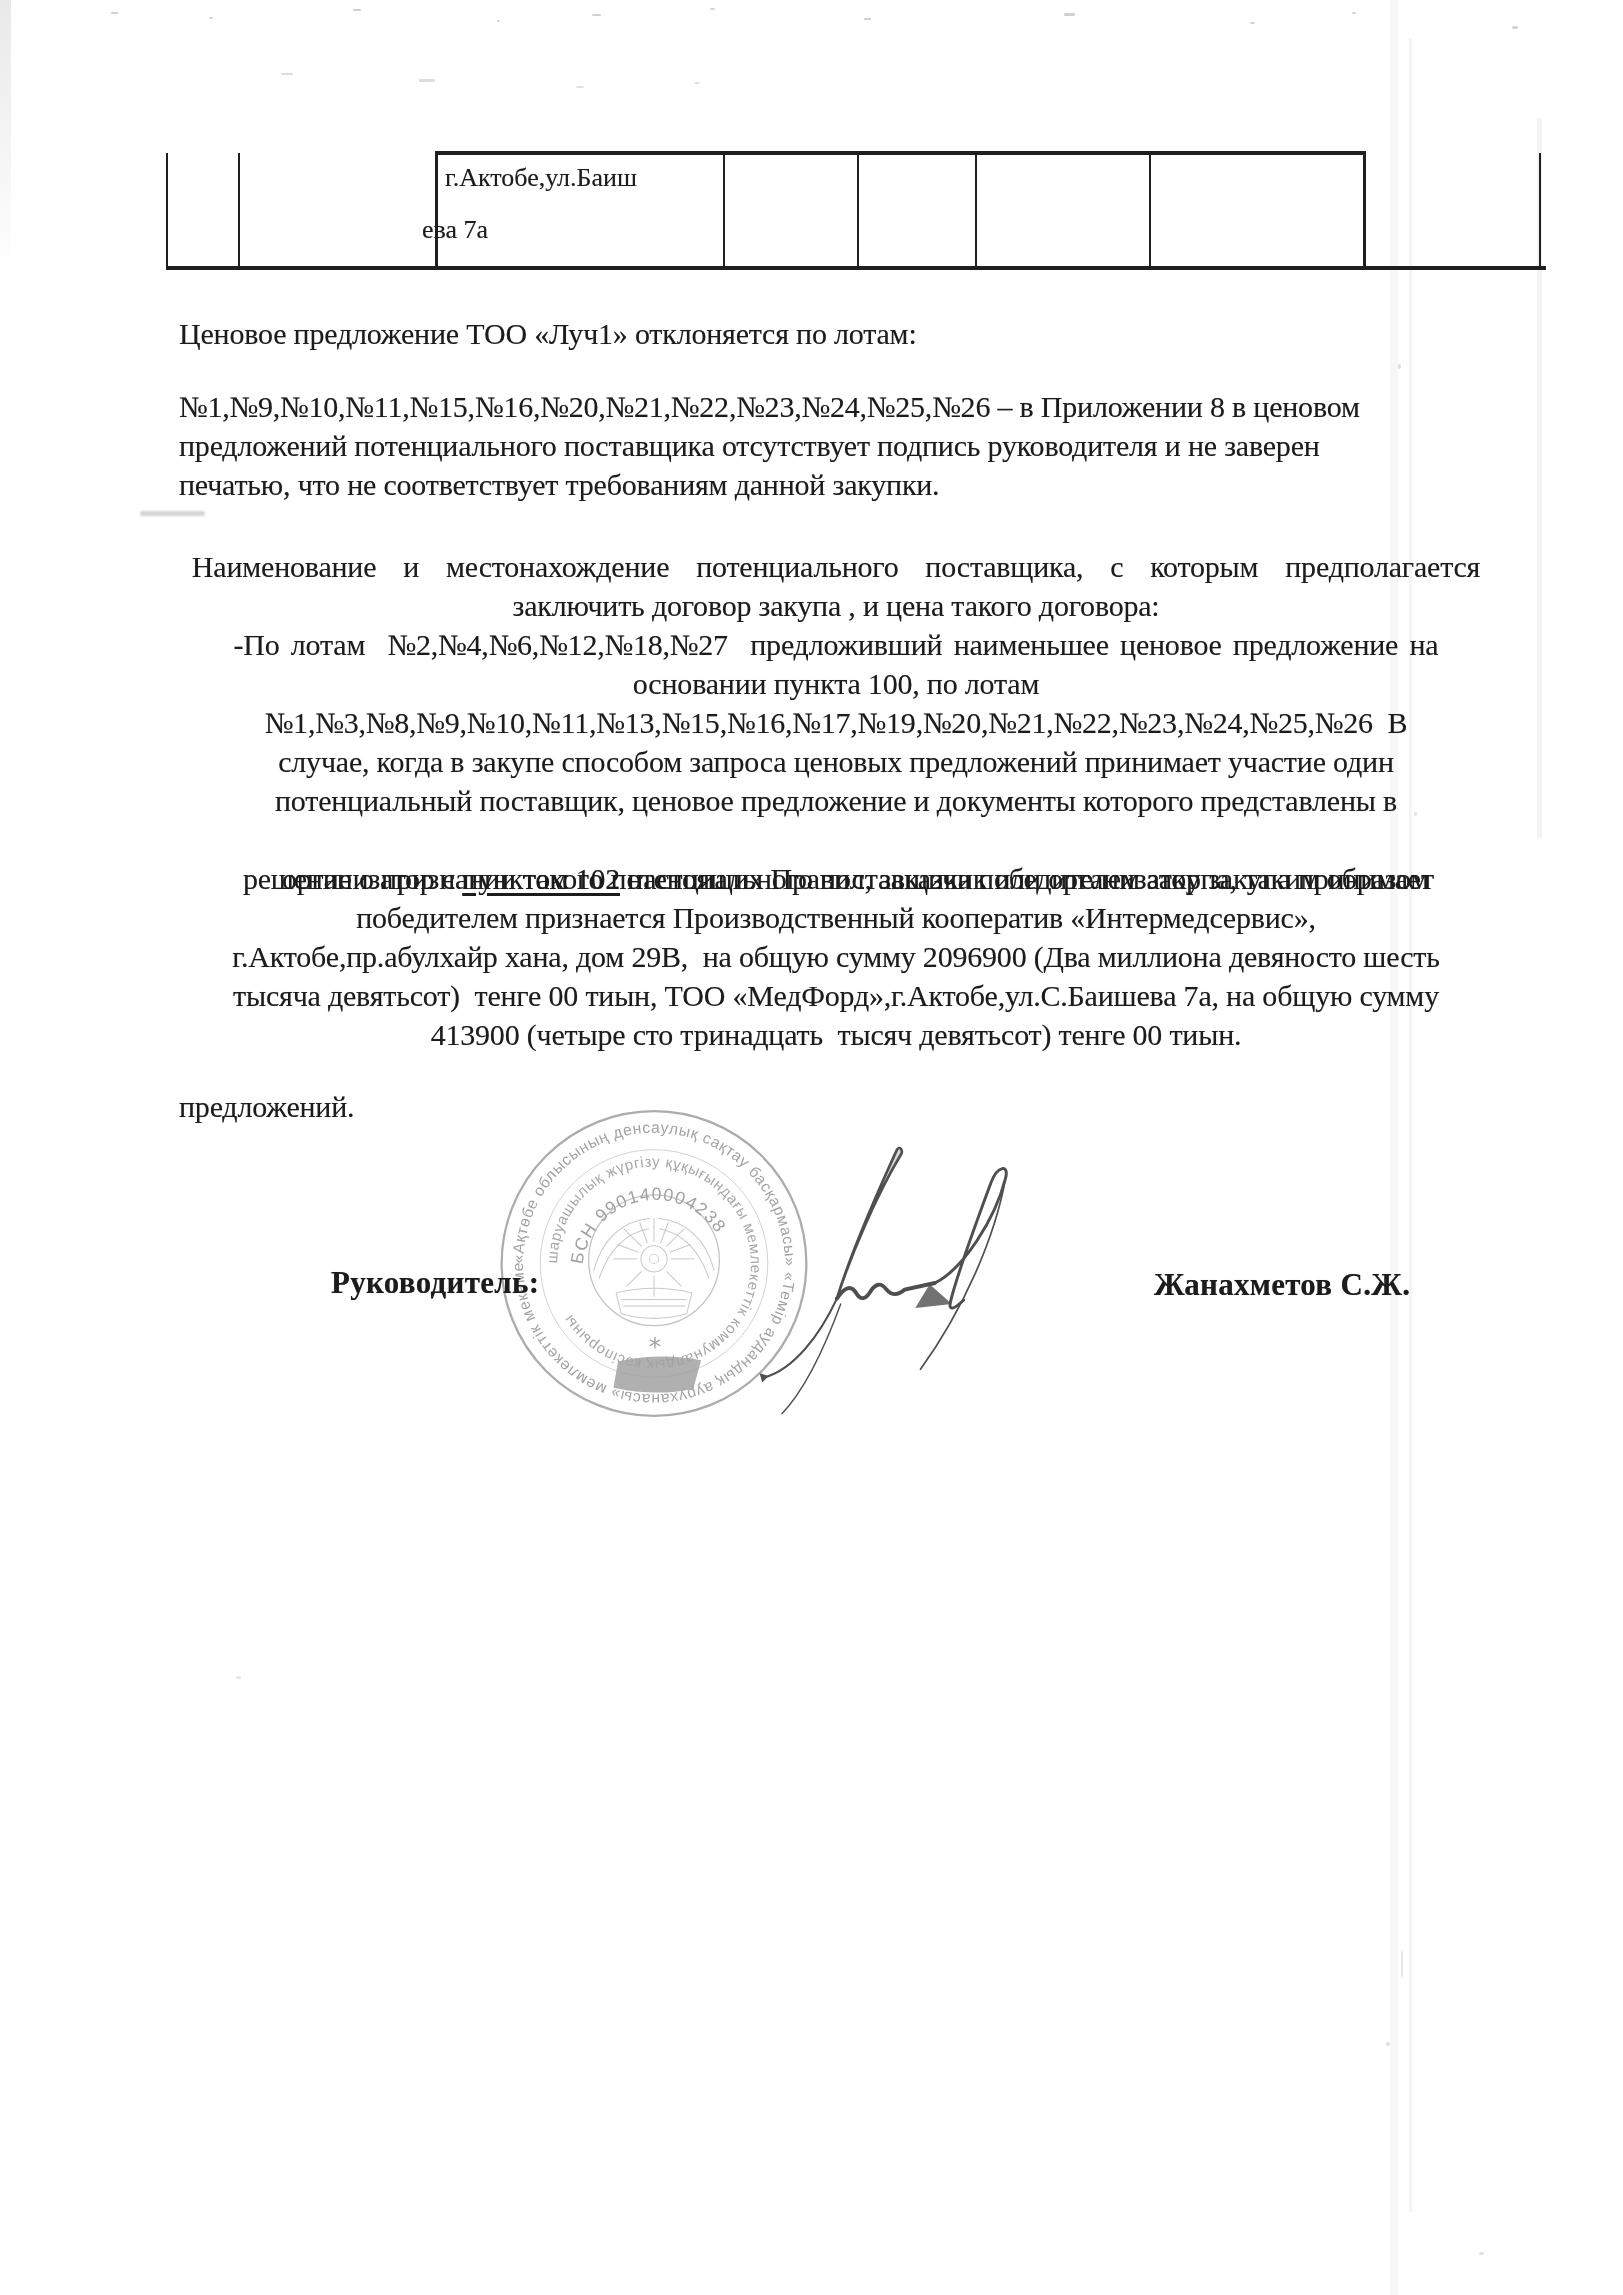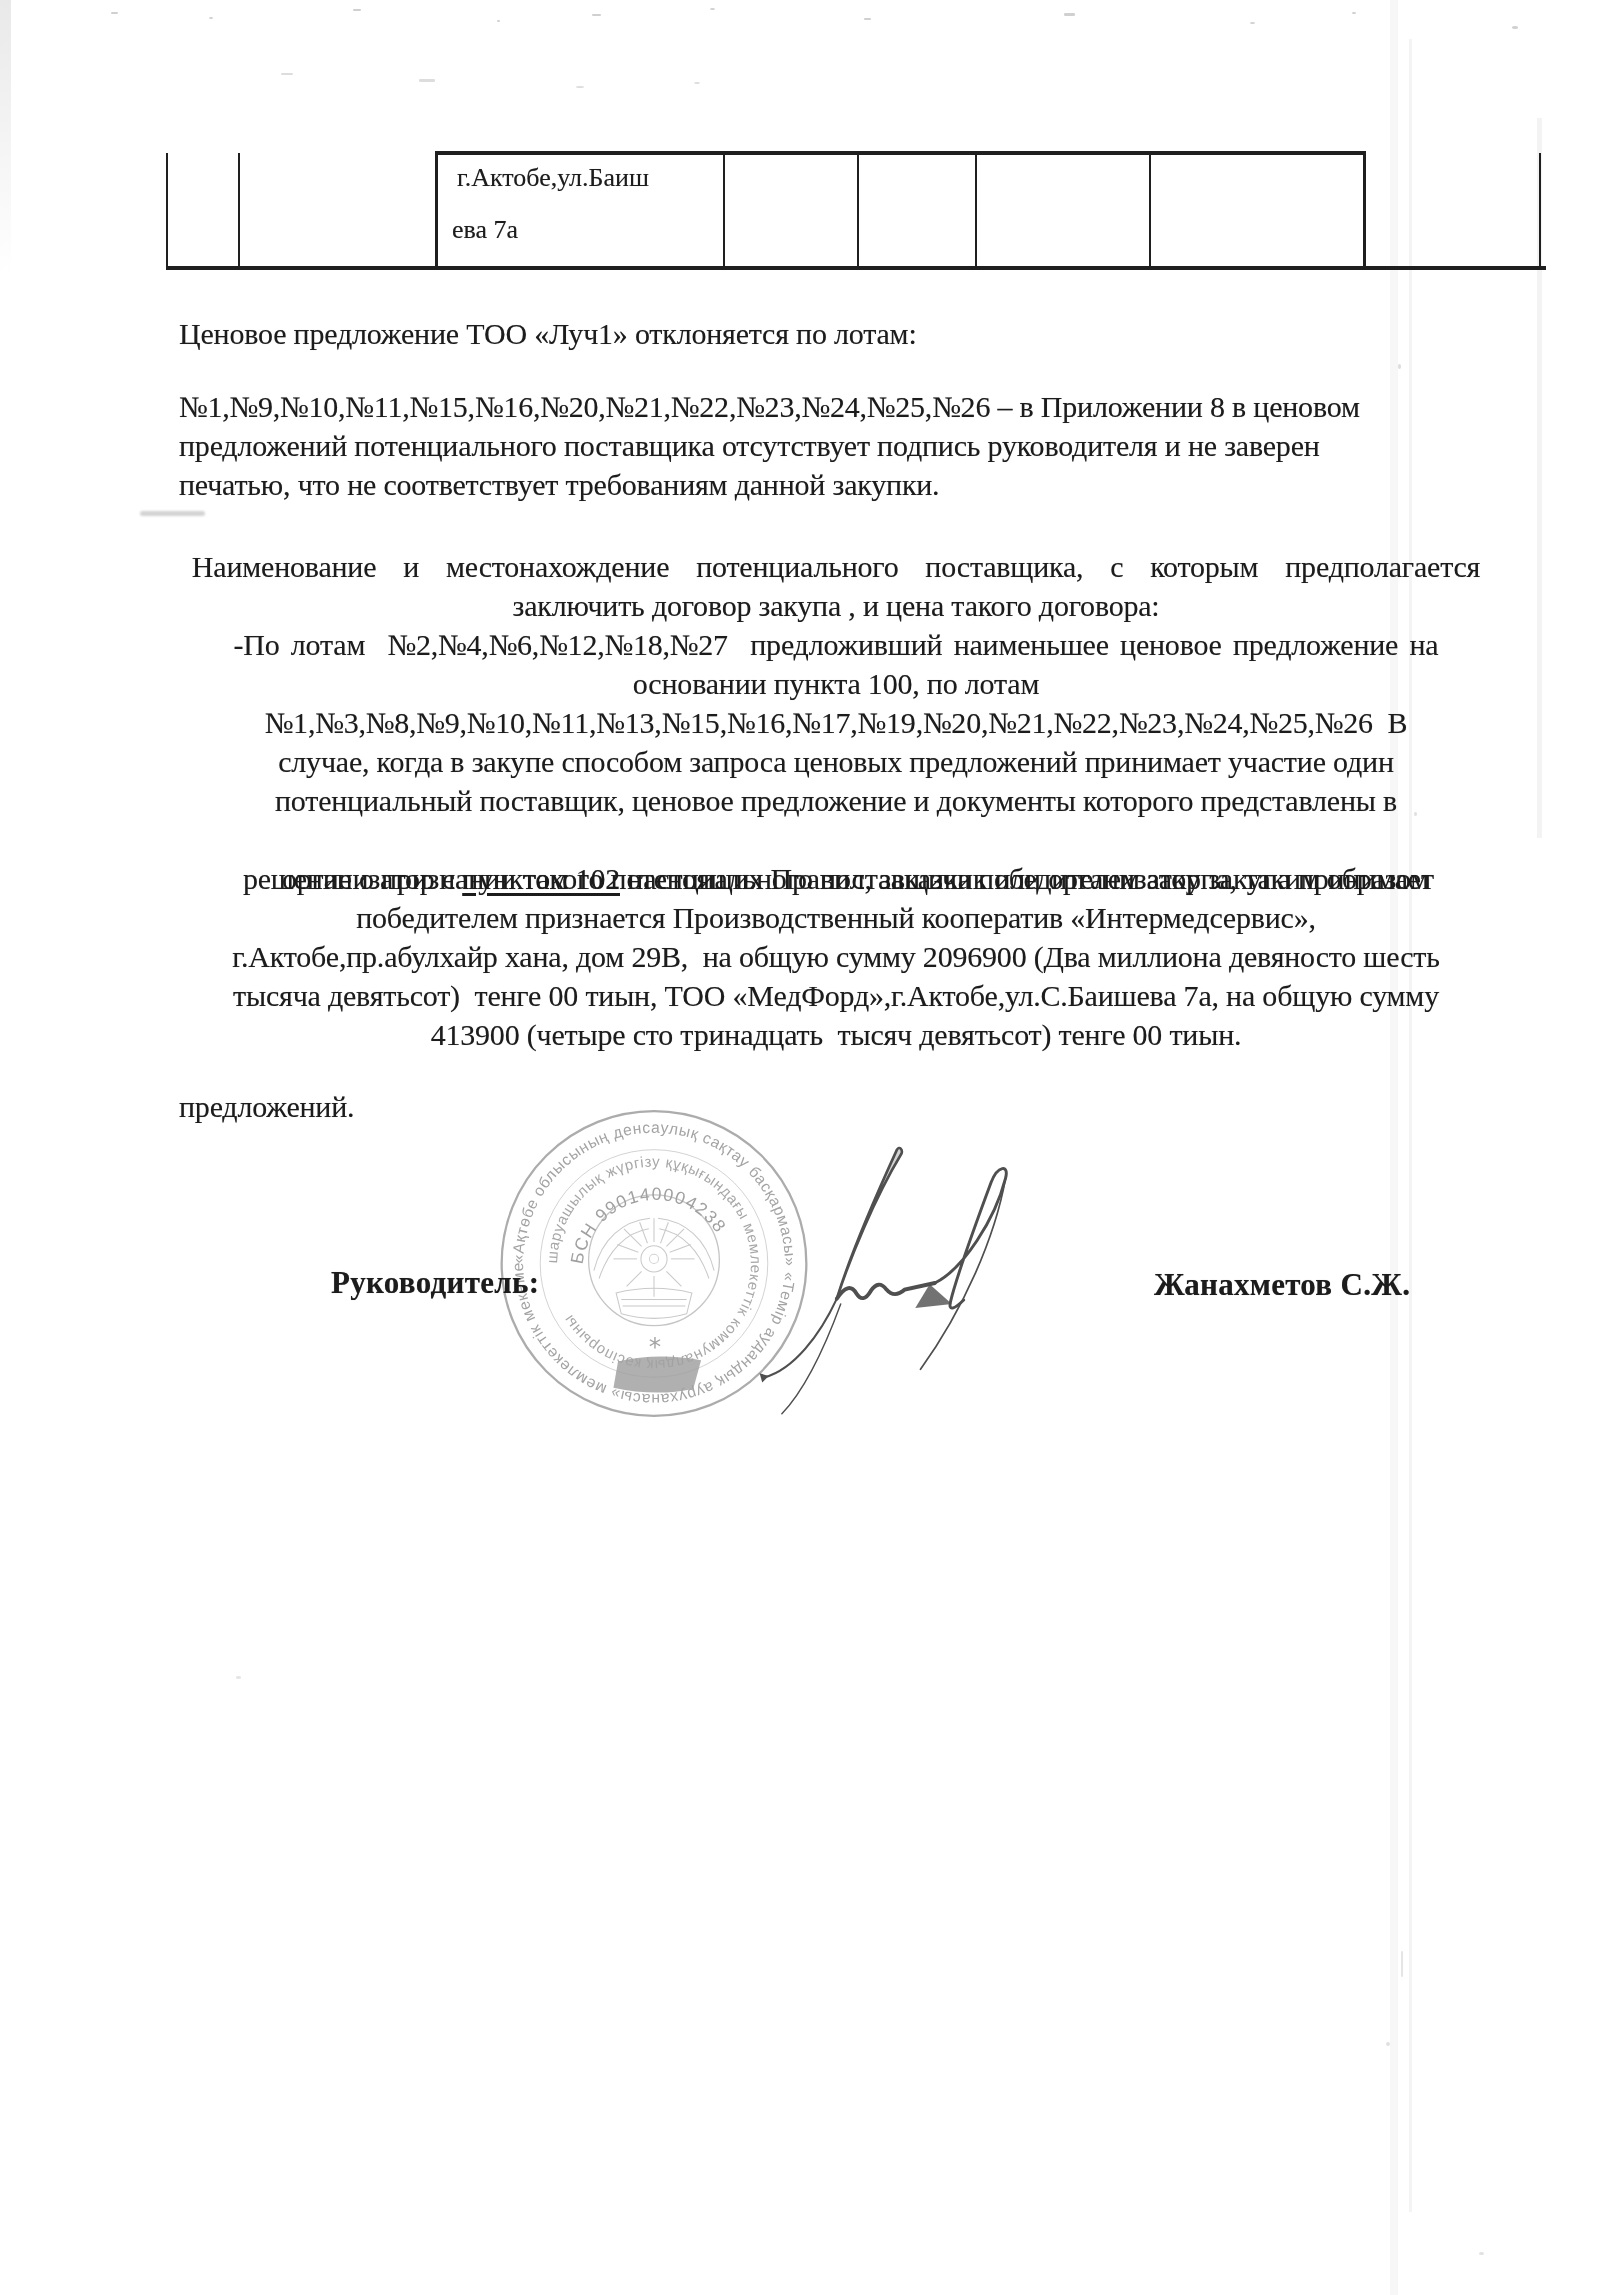--- a/index.html
+++ b/index.html
@@ -10,21 +10,21 @@
   
   .txt{white-space:pre;text-shadow:0 0 0.7px rgba(0,0,0,.4);}
   .doc-line{font-size:30px;line-height:39px;height:39px;letter-spacing:-0.2px;margin-left:40px;}
   .ws-wide{word-spacing:19.6px;}
   .ws-mid{word-spacing:5.2px;}
   .ws-small{word-spacing:3.9px;}
   .u{text-decoration:underline;text-underline-offset:3.9px;}
   .abs{position:absolute;}
   
   .tline{position:absolute;background:#1f1f1f;}
-  .cell-text{position:absolute;font-size:26px;line-height:52px;white-space:pre;text-shadow:0 0 0.7px rgba(0,0,0,.4);margin-left:12px;}
+  .cell-text{position:absolute;font-size:26px;line-height:52px;white-space:pre;text-shadow:0 0 0.7px rgba(0,0,0,.4);}
   
   .sig-label{position:absolute;font-weight:bold;font-size:31px;letter-spacing:0.3px;text-shadow:0 0 0.7px rgba(0,0,0,.45);margin-top:46px;}
   
   .artifact{position:absolute;pointer-events:none;}
   .speck{position:absolute;background:#a9a9a9;border-radius:50%;opacity:.55;pointer-events:none;}
   .stamp-wrap{position:absolute;opacity:.82;filter:blur(0.3px);}
   .sig-wrap{position:absolute;}
 </style>
 </head>
 <body>
@@ -68,21 +68,21 @@
     <div class="tline" style="left:238px;top:153px;width:2px;height:116px;"></div>
     <div class="tline" style="left:435px;top:151px;width:2.6px;height:118px;"></div>
     <div class="tline" style="left:723px;top:153px;width:2px;height:116px;"></div>
     <div class="tline" style="left:857px;top:153px;width:2px;height:116px;"></div>
     <div class="tline" style="left:975px;top:153px;width:2px;height:116px;"></div>
     <div class="tline" style="left:1149px;top:153px;width:2px;height:116px;"></div>
     <div class="tline" style="left:1363px;top:151px;width:2.6px;height:118px;"></div>
     <div class="tline" style="left:1539px;top:153px;width:2px;height:116px;"></div>
 
     <div class="cell-text" style="left:445px;top:152px;">г.Актобе,ул.Баиш</div>
-    <div class="cell-text" style="left:440px;top:204px;">ева 7а</div>
+    <div class="cell-text" style="left:422px;top:204px;">ева 7а</div>
   </div>
 
   <div class="abs" style="left:139px;top:314px;width:1354px;">
     <div class="txt doc-line">Ценовое предложение ТОО «Луч1» отклоняется по лотам:</div>
   </div>
 
   <div class="abs" style="left:139px;top:387px;width:1354px;">
     <div class="txt doc-line">№1,№9,№10,№11,№15,№16,№20,№21,№22,№23,№24,№25,№26 – в Приложении 8 в ценовом</div>
     <div class="txt doc-line">предложений потенциального поставщика отсутствует подпись руководителя и не заверен</div>
     <div class="txt doc-line">печатью, что не соответствует требованиям данной закупки.</div>

